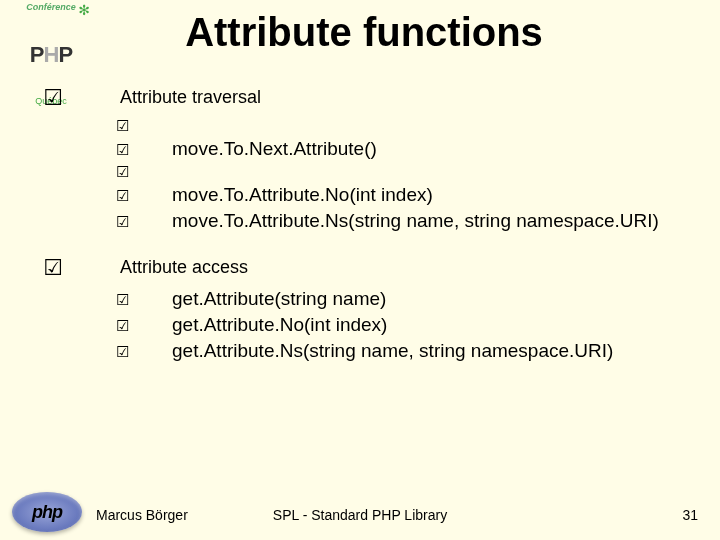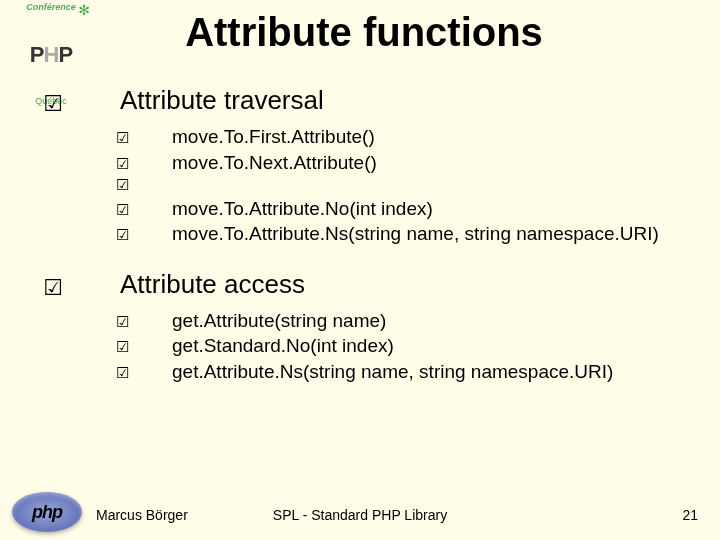--- a/index.html
+++ b/index.html
@@ -51,21 +51,21 @@
   }
   .big-check {
     width: 70px;
     text-align: center;
     font-size: 22px;
     line-height: 1;
     position: relative;
     top: 2px;
   }
   .section-heading {
-    font-size: 26px;
+    font-size: 18px;
   }
   .sub-list {
     margin-left: 98px;
     margin-bottom: 22px;
   }
   .sub-row {
     display: flex;
     align-items: baseline;
     font-size: 19px;
     line-height: 1.35;
@@ -117,21 +117,20 @@
 
 <div class="content">
 
   <div class="section-row">
     <span class="big-check checkbox-mark">☑</span>
     <span class="section-heading">Attribute traversal</span>
   </div>
   <div class="sub-list">
     <div class="sub-row">
         <span class="small-check">☑</span>
-        <span>move.To.First.Attribute()</span>
       </div>
     <div class="sub-row">
         <span class="small-check">☑</span>
         <span>move.To.Next.Attribute()</span>
       </div>
     <div class="sub-row">
         <span class="small-check">☑</span>
       </div>
     <div class="sub-row">
         <span class="small-check">☑</span>
@@ -147,31 +146,31 @@
     <span class="big-check checkbox-mark">☑</span>
     <span class="section-heading">Attribute access</span>
   </div>
   <div class="sub-list">
     <div class="sub-row">
         <span class="small-check">☑</span>
         <span>get.Attribute(string name)</span>
       </div>
     <div class="sub-row">
         <span class="small-check">☑</span>
-        <span>get.Standard.No(int index)</span>
+        <span>get.Attribute.No(int index)</span>
       </div>
     <div class="sub-row">
         <span class="small-check">☑</span>
         <span>get.Attribute.Ns(string name, string namespace.URI)</span>
       </div>
   </div>
 
 </div>
 
 <div class="php-logo">
     <span>php</span>
   </div>
 
 <div class="footer">
   <span class="author">Marcus Börger</span>
   <span class="mid">SPL - Standard PHP Library</span>
-  <span class="num">21</span>
+  <span class="num">31</span>
 </div>
 
 </body></html>

